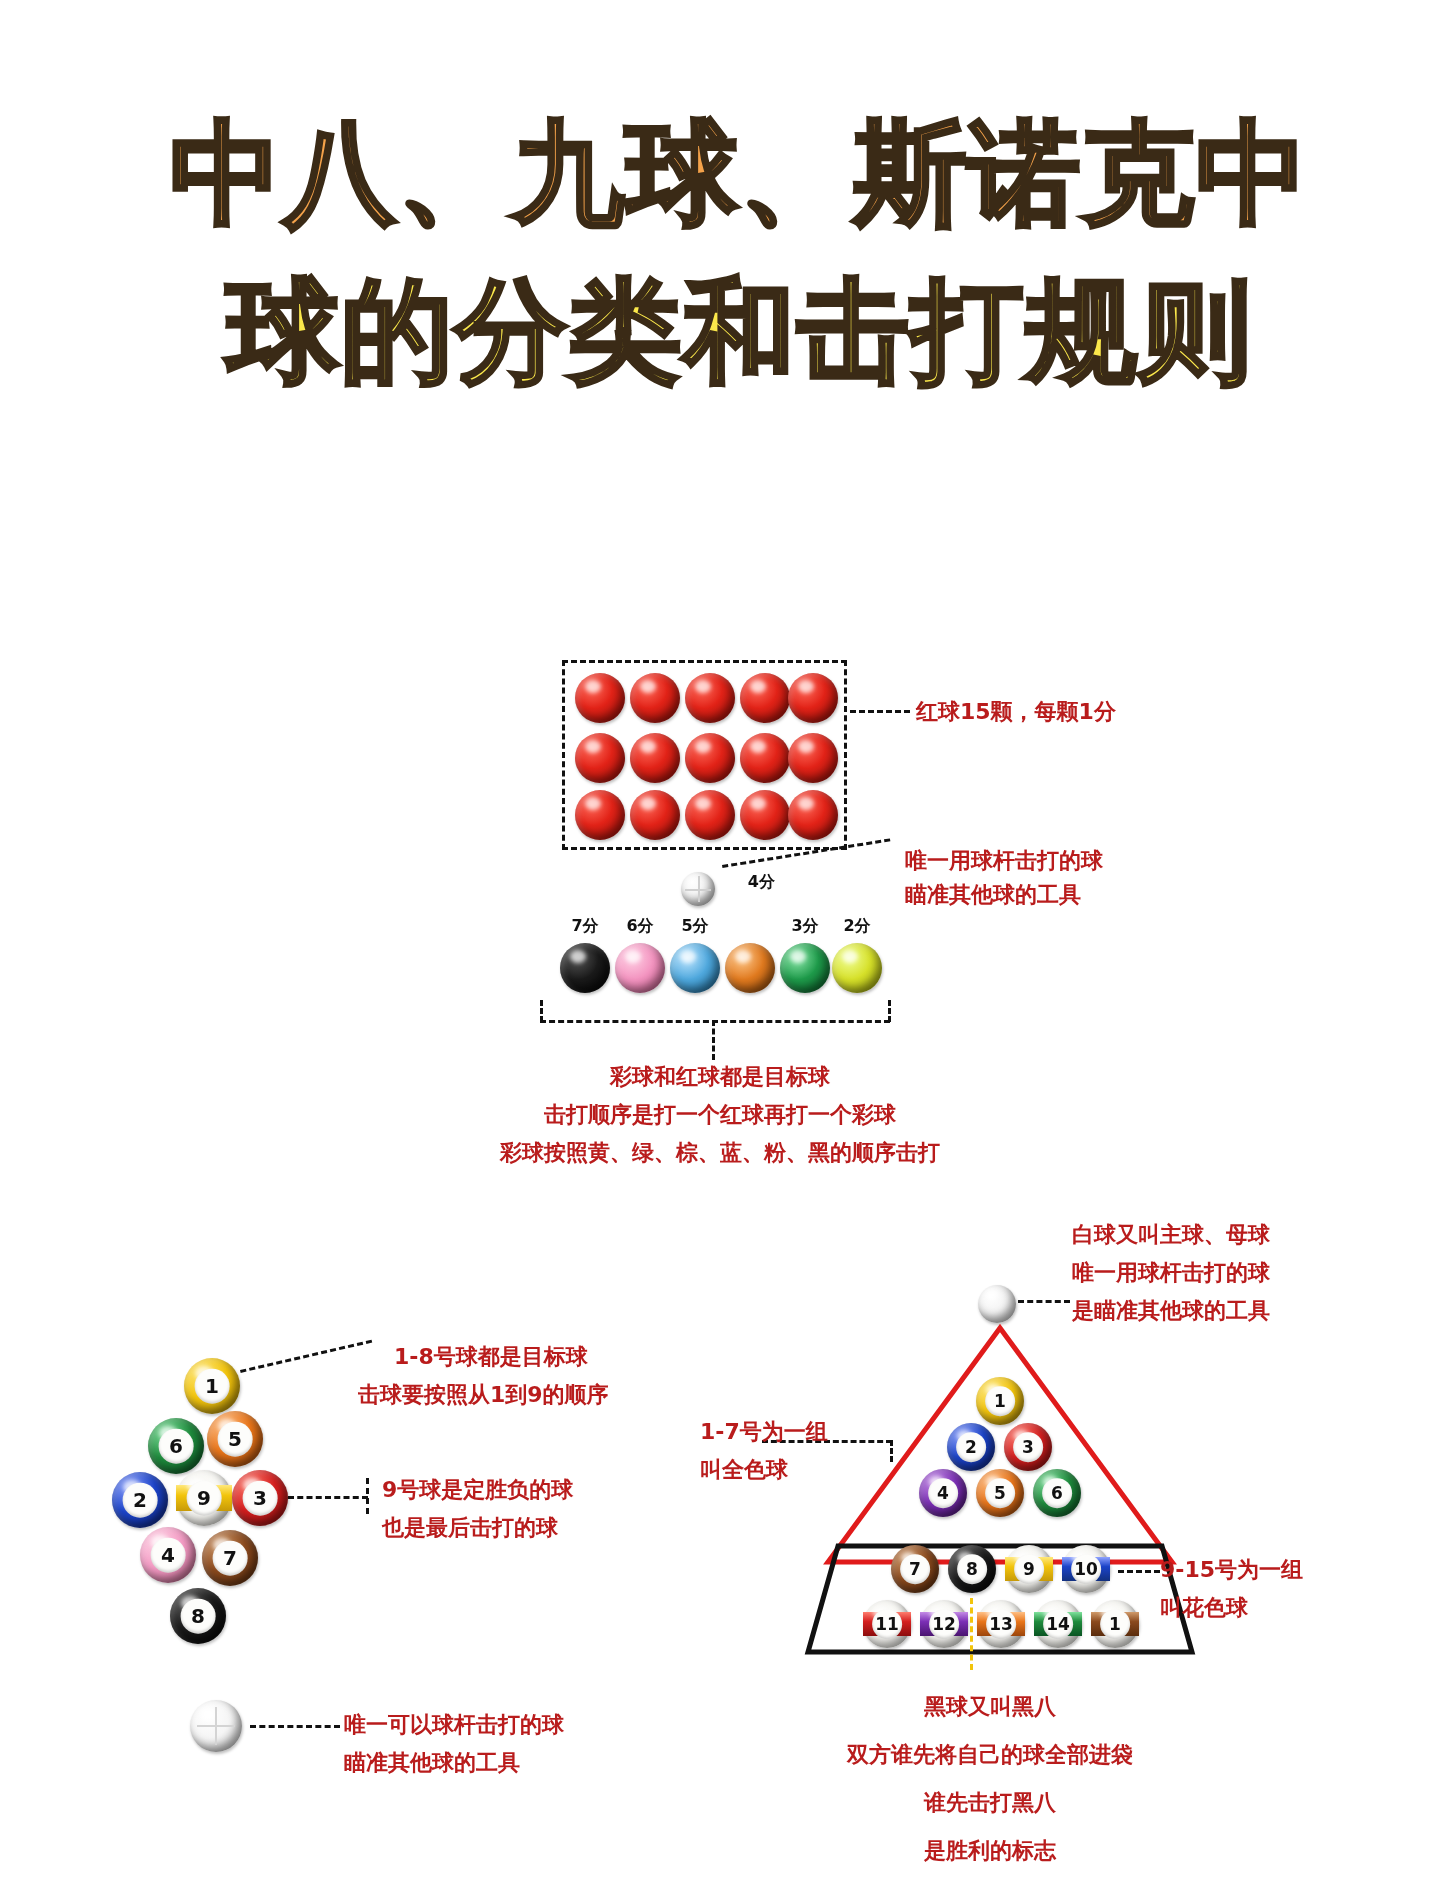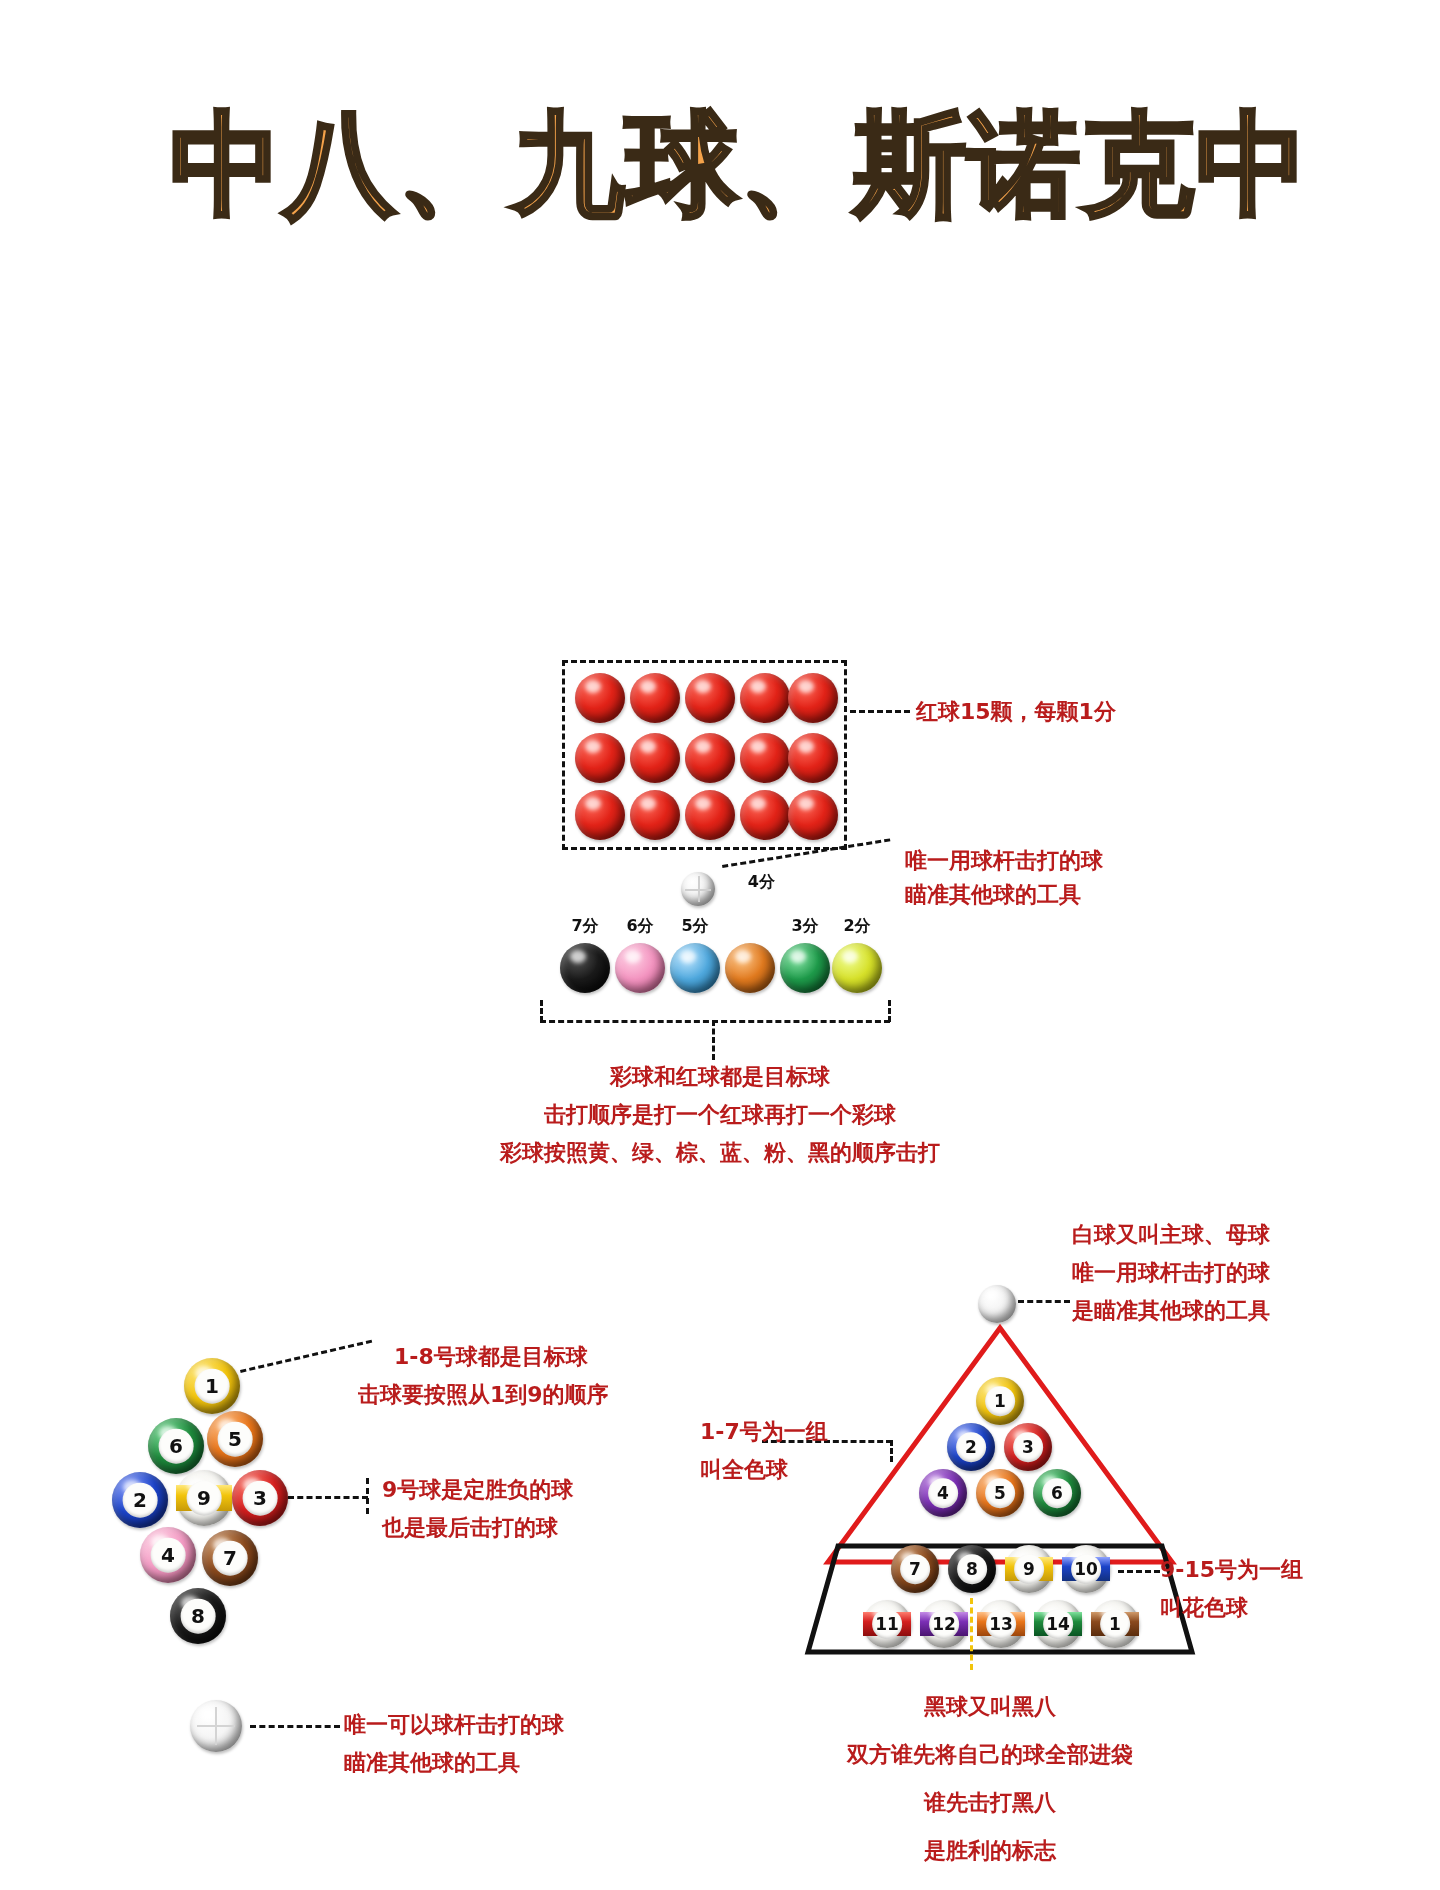--- a/index.html
+++ b/index.html
@@ -17,21 +17,21 @@
 
   
   .title-block {
     position: absolute;
     top: 108px;
     left: 0;
     width: 1440px;
     text-align: center;
   }
   .title-line {
-    font-family: Liberation Mono, monospace;
+    font-family: Liberation Serif, serif;
     font-weight: 700;
     font-size: 112px;
     line-height: 132px;
     letter-spacing: 2px;
     white-space: nowrap;
     margin-left: 40px;
   }
   .title-line-1 {
     color: #F4A24A;
     -webkit-text-stroke: 4px #3a2a16;
@@ -139,20 +139,21 @@
 
   
   .tri-ball { width: 48px; height: 48px; }
   .tri-ball .num-circle { font-size: 17px; }
 </style>
 </head>
 <body>
 
 <div class="title-block">
   <div class="title-line title-line-1">中八、九球、斯诺克中</div>
+  <div class="title-line title-line-2">球的分类和击打规则</div>
 </div>
 
 <div class="dash-box reds-box"></div>
 
 <div>
   <div class="ball red-ball" style="left:575px;top:673px;">
       <span class="hl"></span>
     </div>
   <div class="ball red-ball" style="left:630px;top:673px;">
       <span class="hl"></span>

